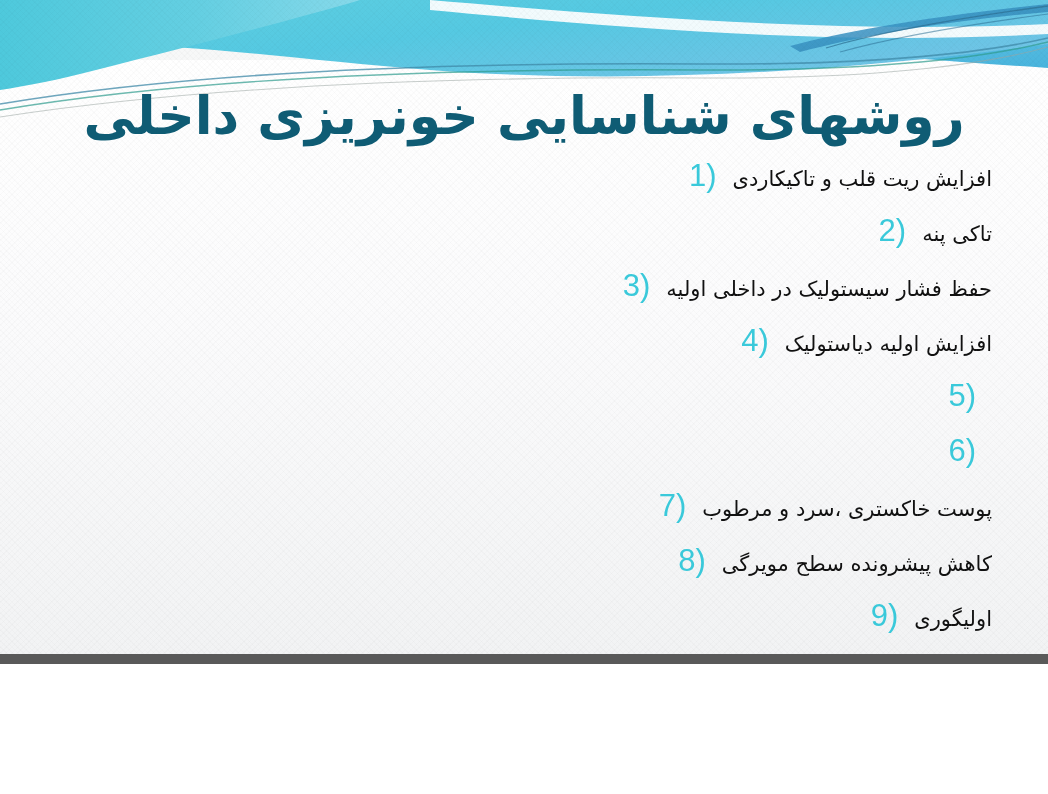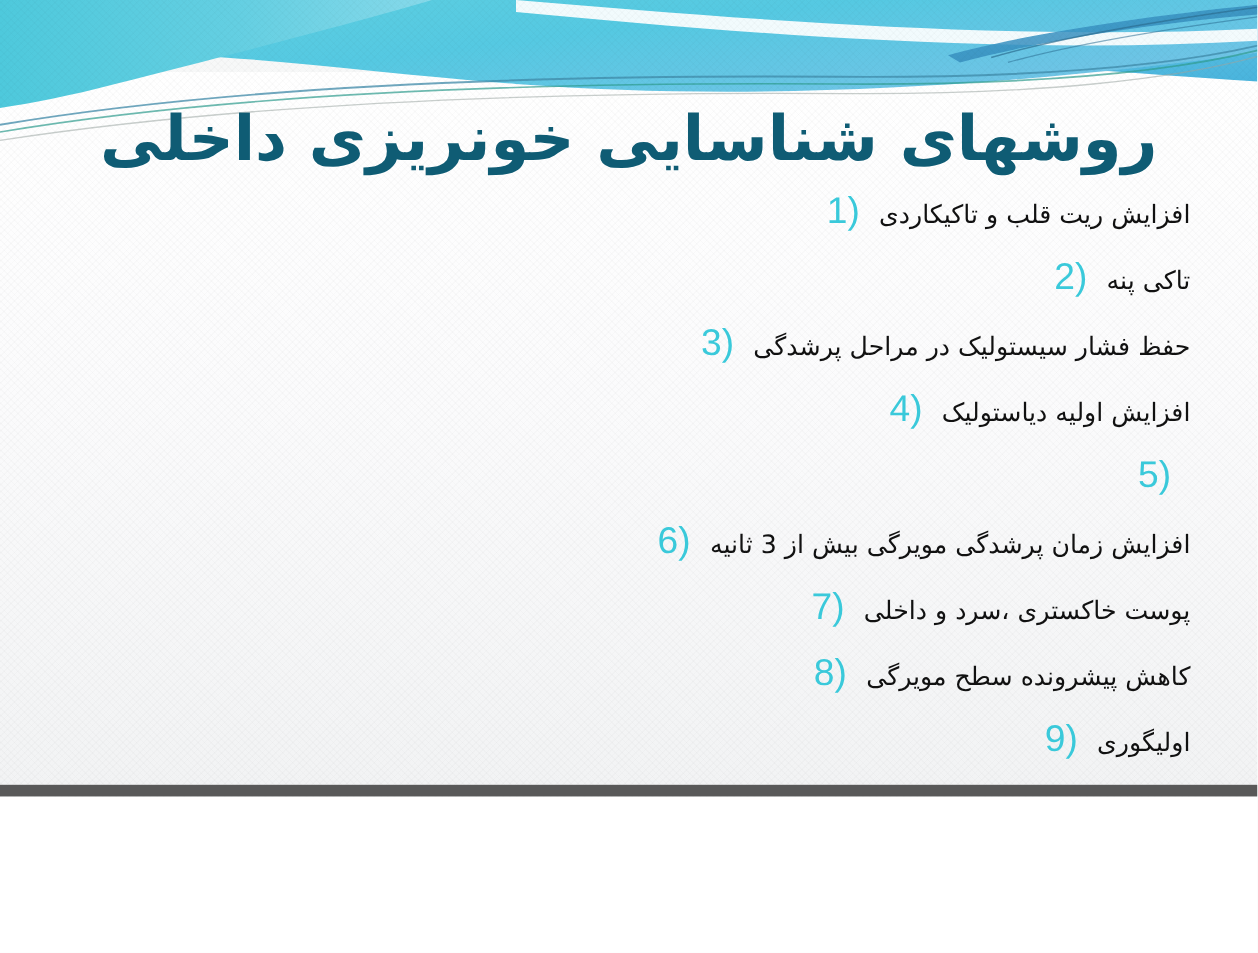--- a/index.html
+++ b/index.html
@@ -173,36 +173,35 @@
     <ol class="list">
       <li class="list-item">
         <span class="item-text">افزایش ریت قلب و تاکیکاردی</span>
         <span class="item-marker">1)</span>
       </li>
       <li class="list-item">
         <span class="item-text">تاکی پنه</span>
         <span class="item-marker">2)</span>
       </li>
       <li class="list-item">
-        <span class="item-text">حفظ فشار سیستولیک در مراحل پرشدگی</span>
+        <span class="item-text">حفظ فشار سیستولیک در داخلی اولیه</span>
         <span class="item-marker">3)</span>
       </li>
       <li class="list-item">
         <span class="item-text">افزایش اولیه دیاستولیک</span>
         <span class="item-marker">4)</span>
       </li>
       <li class="list-item">
         <span class="item-marker">5)</span>
       </li>
       <li class="list-item">
-        <span class="item-text">افزایش زمان پرشدگی مویرگی بیش از 3 ثانیه</span>
         <span class="item-marker">6)</span>
       </li>
       <li class="list-item">
-        <span class="item-text">پوست خاکستری ،سرد و داخلی</span>
+        <span class="item-text">پوست خاکستری ،سرد و مرطوب</span>
         <span class="item-marker">7)</span>
       </li>
       <li class="list-item">
         <span class="item-text">کاهش پیشرونده سطح مویرگی</span>
         <span class="item-marker">8)</span>
       </li>
       <li class="list-item">
         <span class="item-text">اولیگوری</span>
         <span class="item-marker">9)</span>
       </li>

